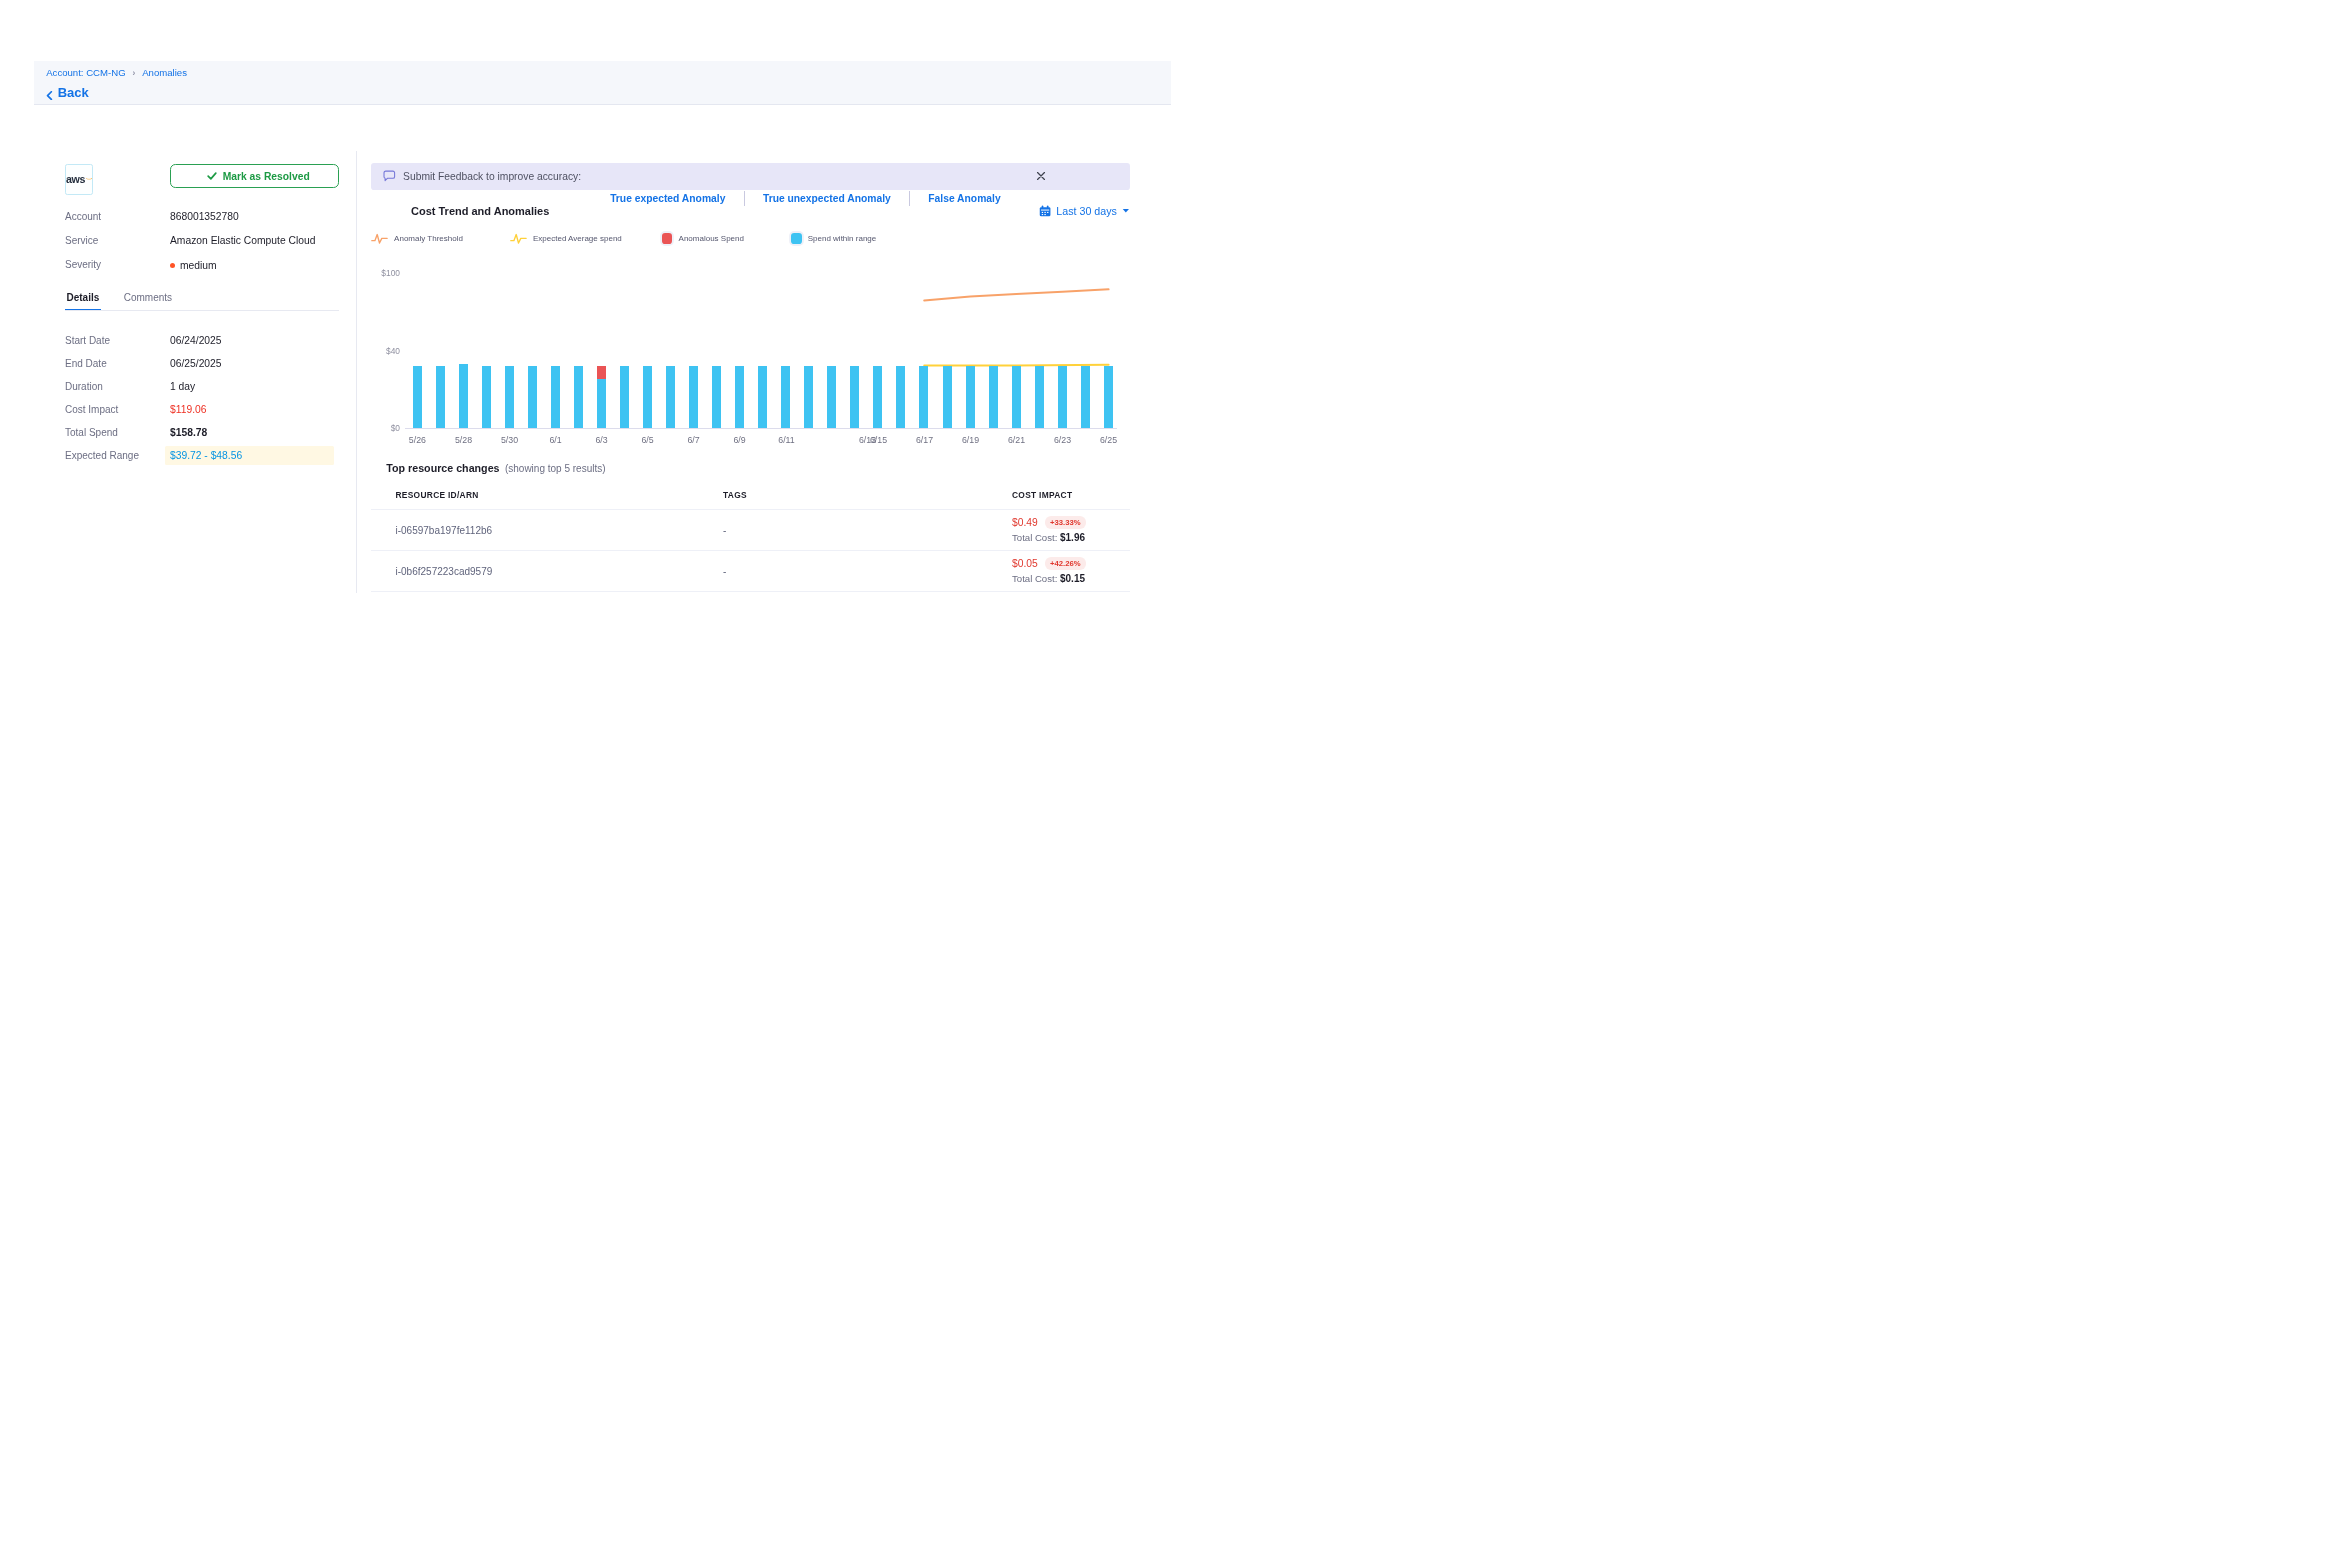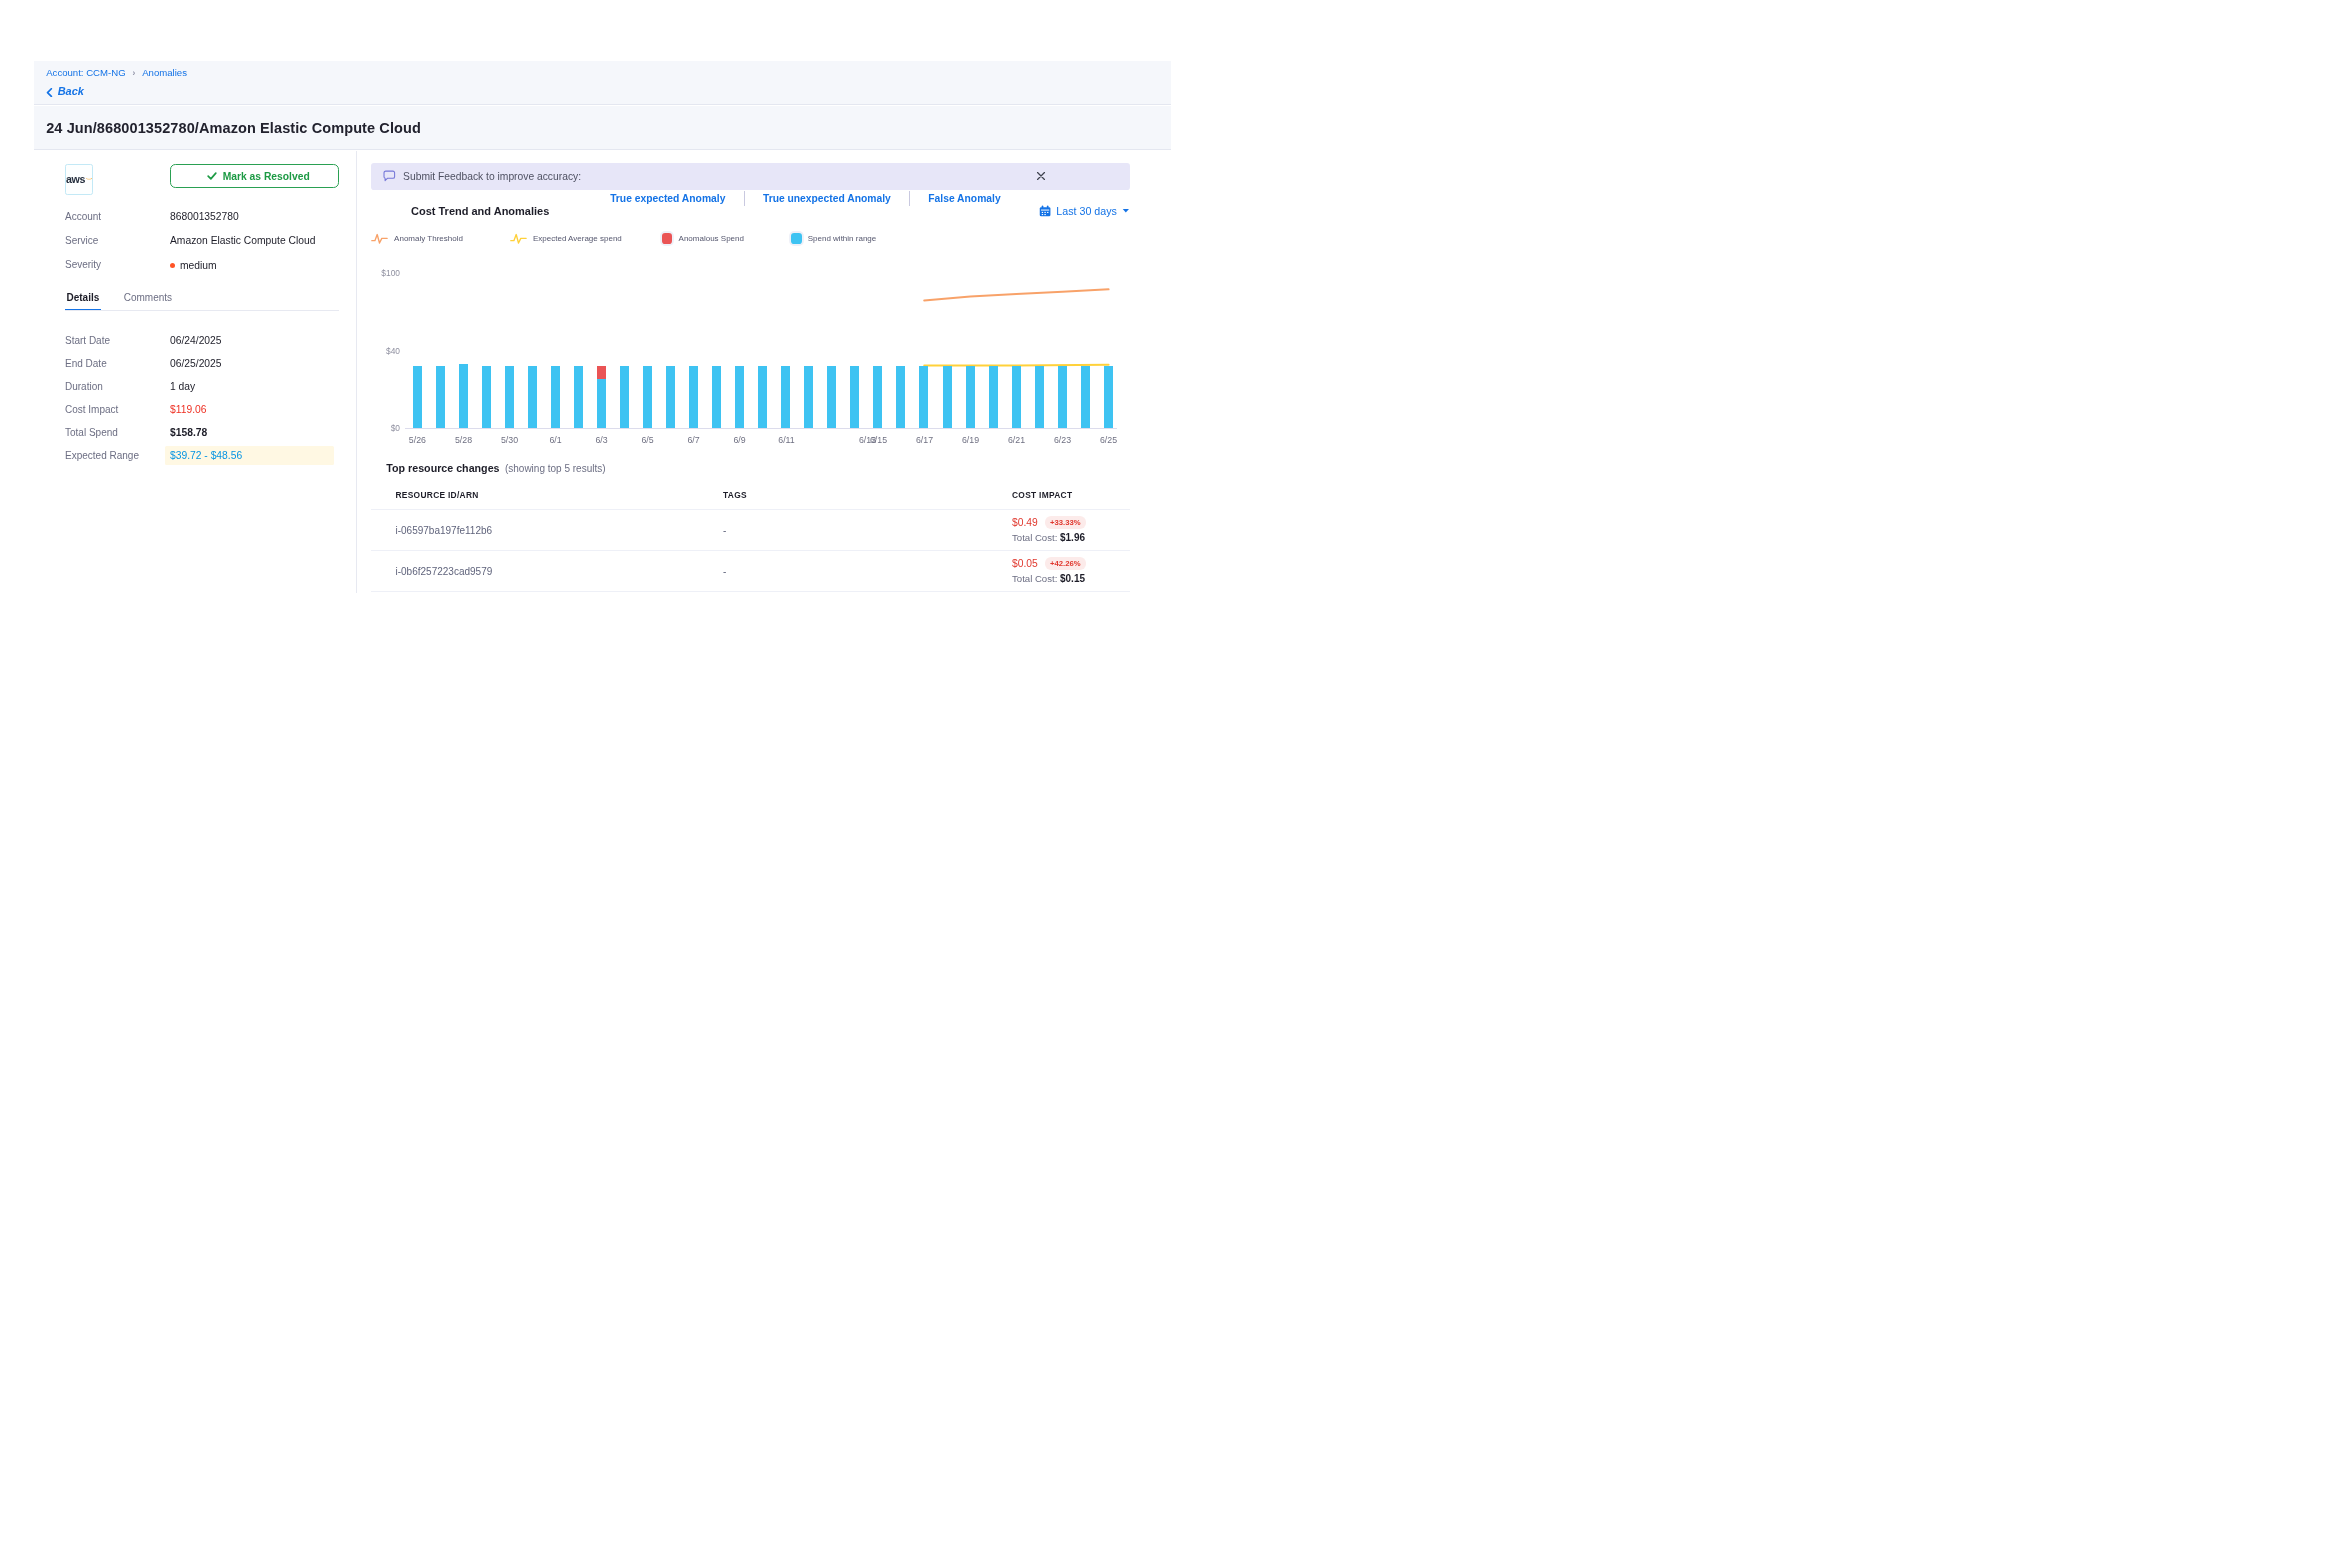--- a/index.html
+++ b/index.html
@@ -7,21 +7,21 @@
     font-family:"Liberation Sans", sans-serif; color:#1d1d28; }
   #page { position:relative; width:1171px; height:781px; background:#fff; }
 
   
   .band { position:absolute; left:34px; right:0; background:#f5f7fb; }
   #band-top { top:61px; height:44px; border-bottom:0.8px solid #e4e7f0; padding:6.1px 0 0 12.2px; }
   .crumbs { display:flex; align-items:center; gap:6.9px; font-size:9.6px; }
   .crumb { color:#1473e6; cursor:pointer; }
   .crumb-sep { color:#8f92a6; font-size:8.4px; font-weight:700; }
   .backrow { display:flex; align-items:flex-end; gap:4.6px; margin-top:6.9px; color:#1473e6;
-    font-size:11px; font-weight:700; cursor:pointer; width:54px;font-style:italic; }
+    font-size:13px; font-weight:700; cursor:pointer; width:54px; }
   #band-title { top:106px; height:44px; border-bottom:0.8px solid #e4e7f0; display:flex; align-items:center; padding-left:12.2px; }
   #band-title h1 { font-size:14.5px; font-weight:700; color:#22222e; letter-spacing:0.1px; }
 
   
   #main { position:absolute; left:34px; right:0; top:151px; bottom:0; background:#fff; }
   #vdivider { position:absolute; left:322px; top:0; width:0.8px; height:442px; background:#e7e9f1; }
 
   
   #left { position:absolute; left:31px; top:13px; width:274px; }
   .toprow { display:flex; align-items:flex-start; justify-content:space-between; }
@@ -112,23 +112,20 @@
       <span class="crumb">Anomalies</span>
     </div>
     <div class="backrow">
       <svg width="6.9" height="9.2" viewBox="0 0 9 12">
           <polyline points="7,1 2,6 7,11" fill="none" stroke="#1473e6" stroke-width="2.2" stroke-linecap="round" stroke-linejoin="round"></polyline>
         </svg>
       <span>Back</span>
     </div>
   </div>
 
-  <div class="band" id="band-title">
-    <h1>24 Jun/868001352780/Amazon Elastic Compute Cloud</h1>
-  </div>
 
   <div id="main">
     <div id="vdivider"></div>
 
     <div id="left">
       <div class="toprow">
         <div class="aws-box">
           <span class="aws-word">aws</span>
           <svg width="20" height="6.1" viewBox="0 0 26 8">
             <path d="M1 1.5 C 7 6.5, 18 6.5, 24 2" fill="none" stroke="#f79400" stroke-width="1.8" stroke-linecap="round"></path>

